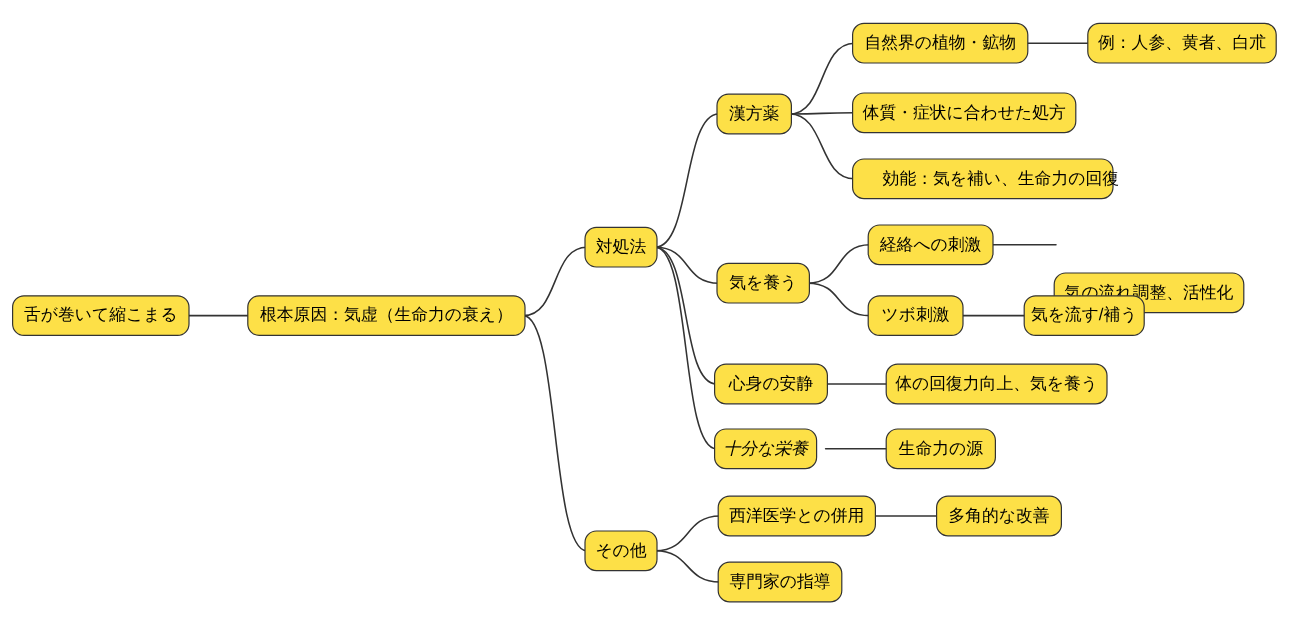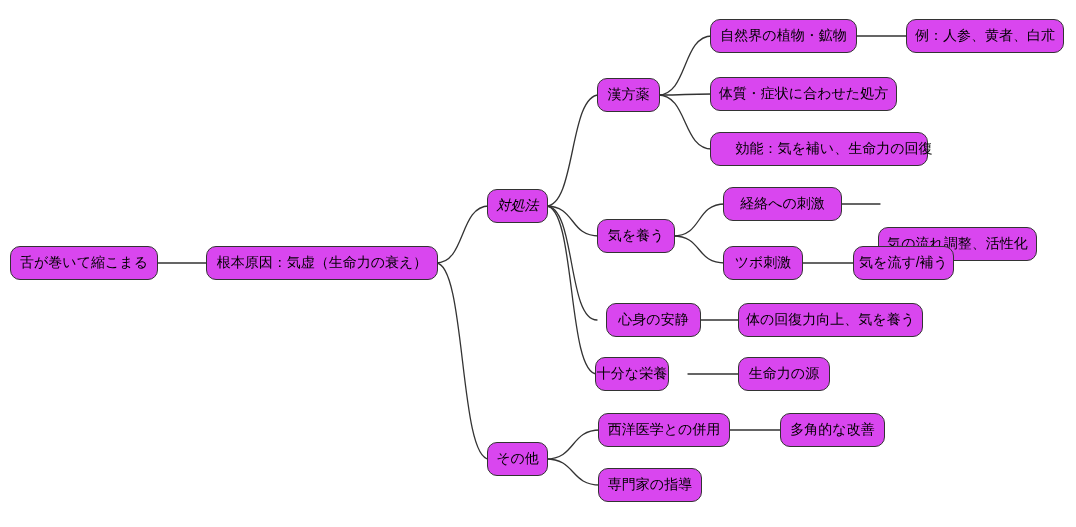--- a/index.html
+++ b/index.html
@@ -9,21 +9,21 @@
     background:#ffffff;
     font-family:"Liberation Sans","DejaVu Sans",sans-serif;
     overflow:hidden;
   }
   .edges{position:absolute;left:0;top:0;width:1076px;height:527px;}
   .edges path{fill:none;stroke:#333333;stroke-width:1.3;stroke-linecap:round;}
   .node{
     position:absolute;
     height:34px;
     box-sizing:border-box;
-    background:#d946ef;
+    background:#fde047;
     border:1.5px solid #333333;
     border-radius:10px;
     display:flex;align-items:center;justify-content:center;
     font-size:14px;color:#000000;
     white-space:nowrap;
     padding:0 6px;
   }
 </style>
 </head>
 <body>
@@ -48,32 +48,32 @@
     <path d="M546,459 C576,459 570,430 600,430"></path>
     <path d="M546,459 C576,459 570,485 600,485"></path>
     <path d="M728,430 L782,430"></path>
     <path d="M855,36 L908,36"></path>
     <path d="M826,204 L880,204"></path>
     <path d="M801,263 L855,263"></path>
   </svg>
 
   <div class="node" style="left:10px;  top:246px; width:148px;">舌が巻いて縮こまる</div>
   <div class="node" style="left:206px; top:246px; width:232px;">根本原因：気虚（生命力の衰え）</div>
-  <div class="node" style="left:487px; top:189px; width:61px;font-style:italic;">対処法</div>
+  <div class="node" style="left:487px; top:189px; width:61px;">対処法</div>
   <div class="node" style="left:487px; top:442px; width:61px;">その他</div>
   <div class="node" style="left:597px; top:78px;  width:63px;">漢方薬</div>
   <div class="node" style="left:597px; top:219px; width:78px;">気を養う</div>
-  <div class="node" style="left:595px; top:303px; width:95px;margin-left:11px;">心身の安静</div>
-  <div class="node" style="left:595px; top:357px; width:74px;">十分な栄養</div>
+  <div class="node" style="left:595px; top:303px; width:95px;">心身の安静</div>
+  <div class="node" style="left:595px; top:357px; width:86px;font-style:italic;">十分な栄養</div>
   <div class="node" style="left:598px; top:413px; width:132px;">西洋医学との併用</div>
   <div class="node" style="left:598px; top:468px; width:104px;">専門家の指導</div>
   <div class="node" style="left:710px; top:19px;  width:147px;">自然界の植物・鉱物</div>
   <div class="node" style="left:710px; top:77px;  width:187px;">体質・症状に合わせた処方</div>
   <div class="node" style="left:710px; top:132px; width:218px;padding-left:36px;">効能：気を補い、生命力の回復</div>
-  <div class="node" style="left:723px; top:187px; width:119px;">経絡への刺激</div>
+  <div class="node" style="left:723px; top:187px; width:105px;">経絡への刺激</div>
   <div class="node" style="left:723px; top:246px; width:80px;">ツボ刺激</div>
   <div class="node" style="left:906px; top:19px;  width:158px;">例：人参、黄者、白朮</div>
   <div class="node" style="left:878px; top:187px; width:159px;margin-top:40px;">気の流れ調整、活性化</div>
   <div class="node" style="left:853px; top:246px; width:101px;">気を流す/補う</div>
   <div class="node" style="left:738px; top:303px; width:185px;">体の回復力向上、気を養う</div>
   <div class="node" style="left:738px; top:357px; width:92px;">生命力の源</div>
   <div class="node" style="left:780px; top:413px; width:105px;">多角的な改善</div>
 
 </div>
 

